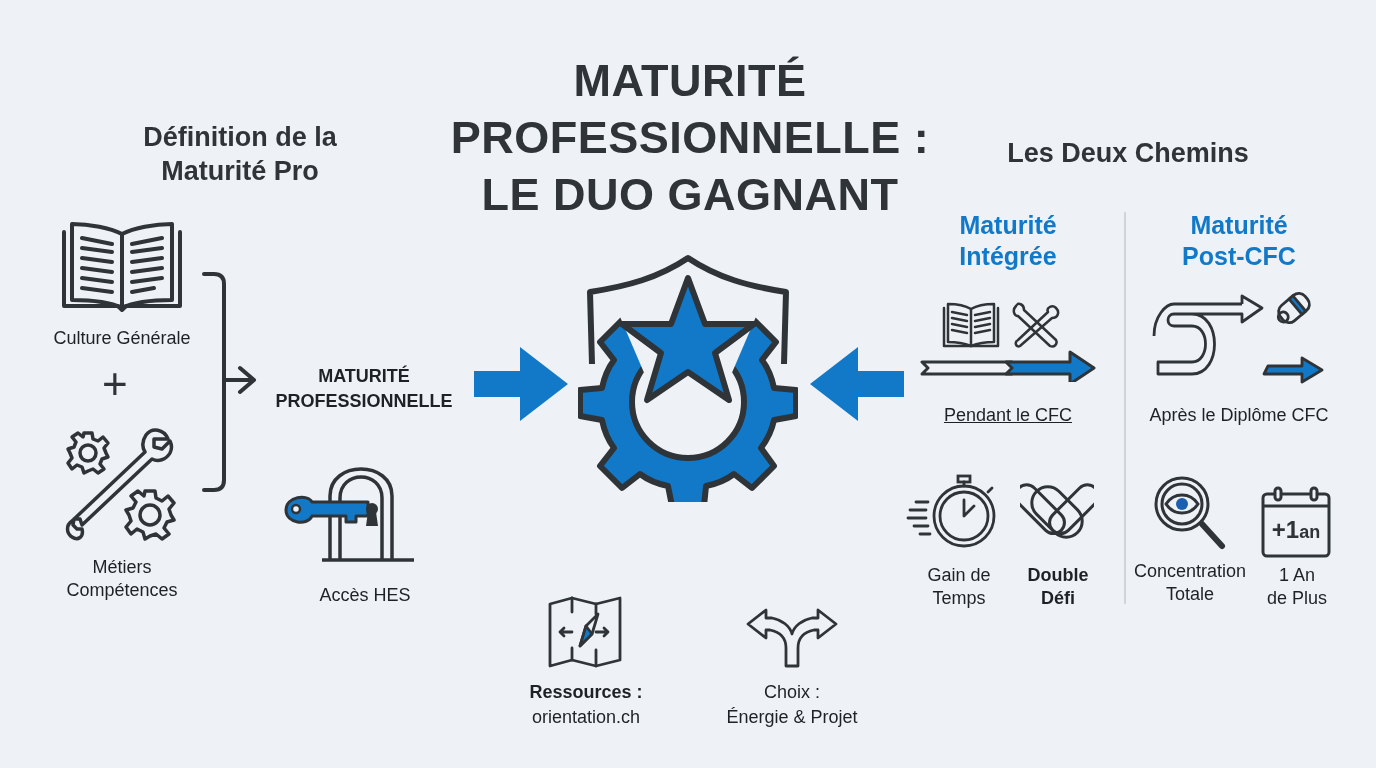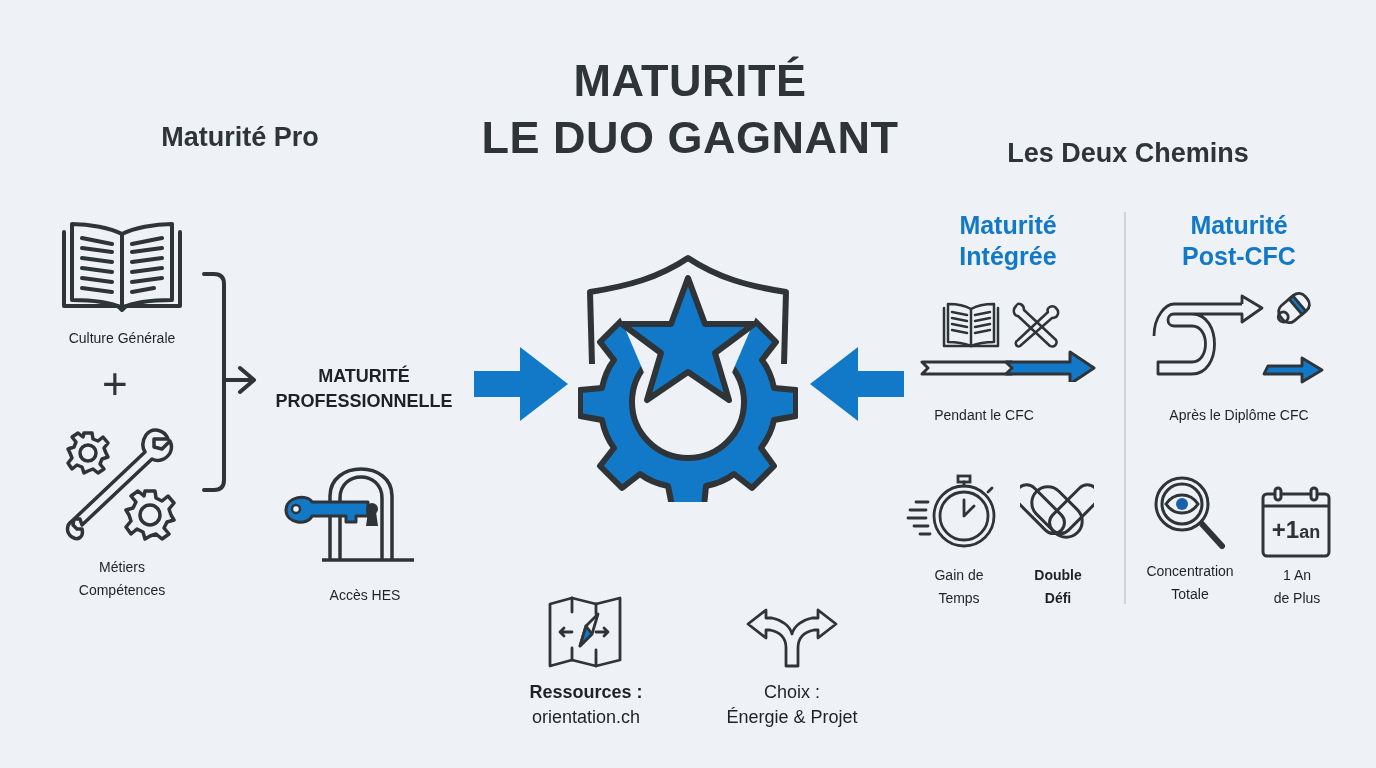--- a/index.html
+++ b/index.html
@@ -12,34 +12,36 @@
   }
   .abs { position: absolute; }
   .center { text-align: center; }
   .main-title {
     left: 430px; top: 52px; width: 520px;
     font-size: 45px; font-weight: bold; line-height: 57px;
     color: #2f3438; letter-spacing: 0.5px;
   }
   .sec-title { font-size: 27px; font-weight: bold; line-height: 34px; color: #2f3438; }
   .blue-title { font-size: 25px; font-weight: bold; line-height: 31px; color: #1279c9; }
-  .label { font-size: 14px; line-height: 23px; color: #1e2226; }
+  .label { font-size: 18px; line-height: 23px; color: #1e2226; }
   .bold-label { font-size: 18px; font-weight: bold; line-height: 25px; color: #1e2226; }
   svg { display: block; }
   .divider { left: 1124px; top: 212px; width: 2px; height: 392px; background: #cfd4da; }
 </style>
 </head>
 <body>
 
 <div class="abs main-title center">
   <div>MATURITÉ</div>
+  <div>PROFESSIONNELLE :</div>
   <div>LE DUO GAGNANT</div>
 </div>
 
 <div class="abs sec-title center" style="left:100px; top:120px; width:280px;">
+  <div>Définition de la</div>
   <div>Maturité Pro</div>
 </div>
 
 <div class="abs" style="left:60px; top:220px;">
   <svg width="124" height="92" viewBox="0 0 124 92" fill="none" stroke="#2f3438" stroke-width="4" stroke-linecap="round" stroke-linejoin="round">
     <path d="M4 12 V86 H58 L62 90 L66 86 H120 V12"></path>
     <path d="M12 4 C30 4 50 8 62 14 C74 8 94 4 112 4 V80 C94 80 74 82 62 88 C50 82 30 80 12 80 Z"></path>
     <line x1="62" y1="14" x2="62" y2="88"></line>
     <path d="M22 18 L52 24 M22 28 L52 32 M22 38 L52 42 M22 48 L52 52 M22 58 L52 62 M22 68 L52 72"></path>
     <path d="M72 24 L102 18 M72 32 L102 28 M72 42 L102 38 M72 52 L102 48 M72 62 L102 58 M72 72 L94 68"></path>
@@ -134,21 +136,21 @@
     <path d="M24 8 V46 H78 V8"></path>
     <path d="M28 4 C38 4 46 6 51 9 C56 6 64 4 74 4 V42 C64 42 56 44 51 46 C46 44 38 42 28 42 Z"></path>
     <line x1="51" y1="9" x2="51" y2="46"></line>
     <path d="M32 12 L47 15 M32 18 L47 21 M32 24 L47 27 M32 30 L47 33 M55 15 L70 12 M55 21 L70 18 M55 27 L70 24 M55 33 L70 30"></path>
     <path d="M96 6 C92 10 94 16 98 16 L130 46 C134 48 138 44 136 40 L104 10 C104 4 98 2 96 6 Z"></path>
     <path d="M136 8 C132 4 126 8 128 12 L98 40 C94 42 96 48 100 46 L132 18 C138 18 140 12 136 8 Z"></path>
     <path d="M2 62 H92 L98 68 L92 74 H2 L8 68 Z" fill="#eef2f6" stroke-width="3"></path>
     <path d="M86 62 H150 V52 L174 68 L150 84 V74 H86 L92 68 Z" fill="#1279c9" stroke-width="3"></path>
   </svg>
 </div>
-<div class="abs label center" style="left:896px; top:404px; width:176px;">Pendant le CFC</div>
+<div class="abs label center" style="left:920px; top:404px; width:176px;text-decoration:underline;">Pendant le CFC</div>
 
 <div class="abs" style="left:906px; top:472px;">
   <svg width="92" height="80" viewBox="0 0 92 80" fill="none" stroke="#2f3438" stroke-width="2.8" stroke-linecap="round">
     <circle cx="58" cy="44" r="30"></circle>
     <circle cx="58" cy="44" r="24"></circle>
     <rect x="52" y="4" width="12" height="6"></rect>
     <line x1="58" y1="10" x2="58" y2="14"></line>
     <line x1="82" y1="20" x2="86" y2="16"></line>
     <path d="M58 44 V28 M58 44 L68 34"></path>
     <path d="M10 30 H22 M4 38 H20 M2 46 H20 M8 54 H22 M14 62 H24"></path>

